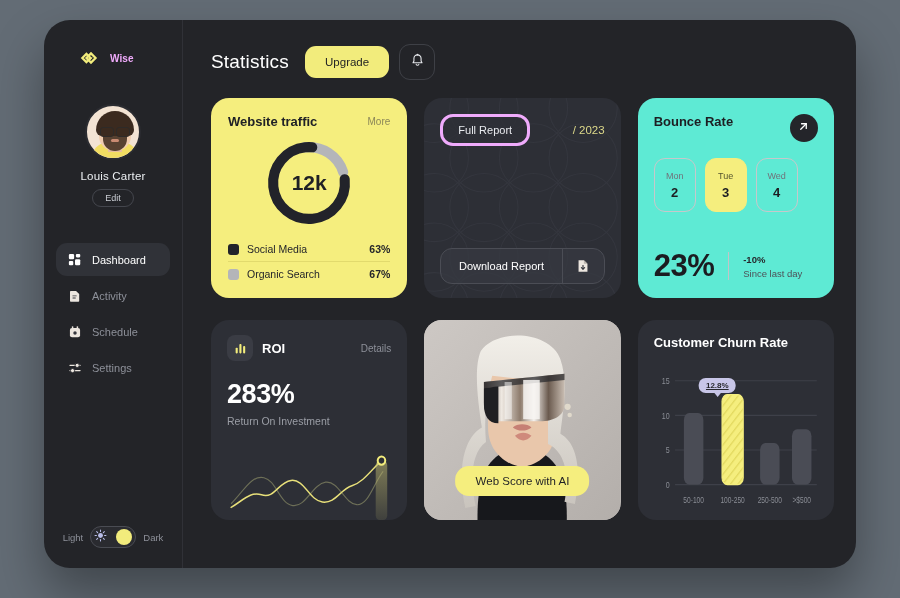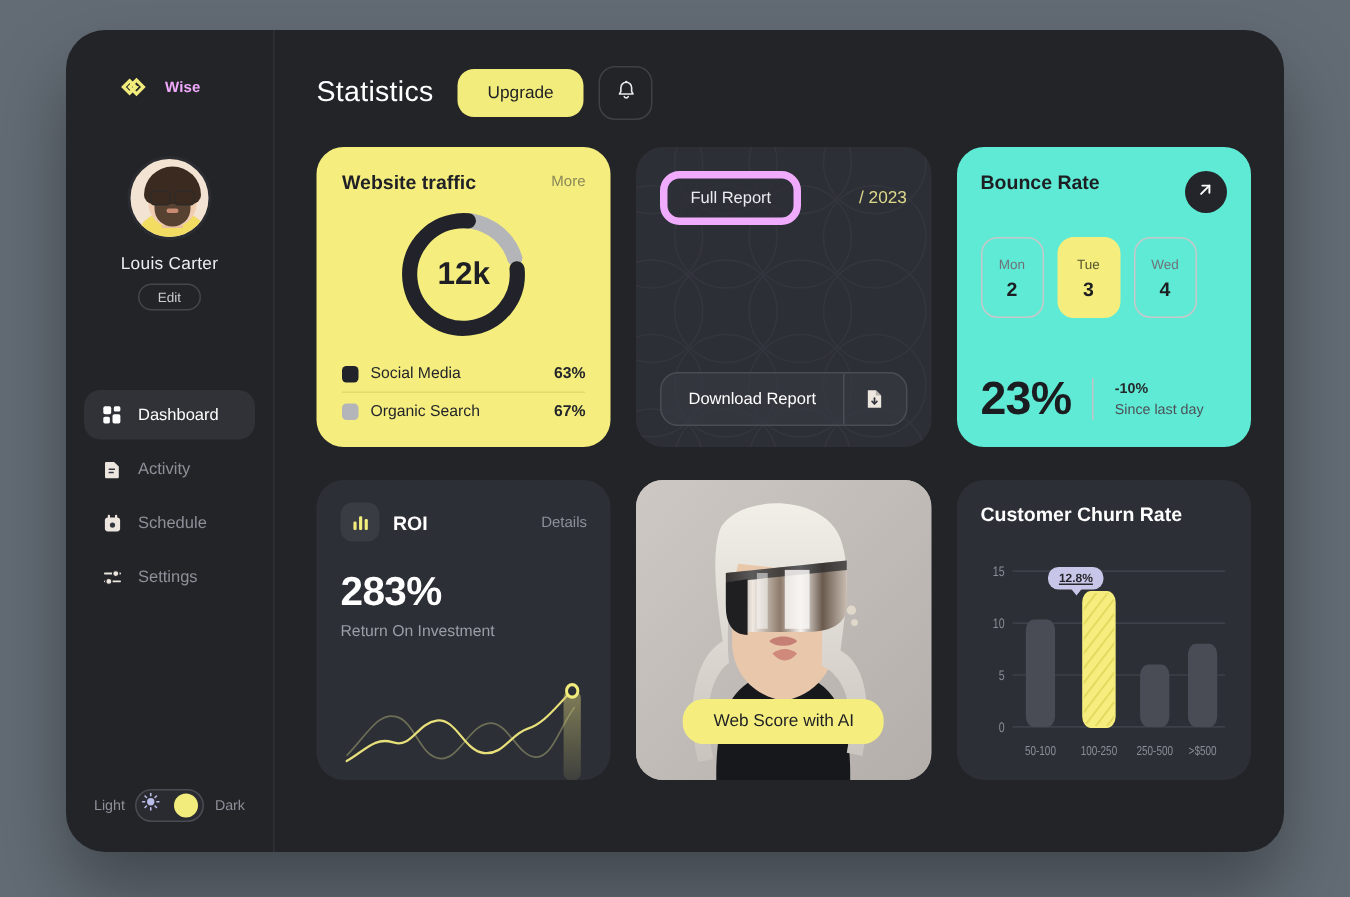--- a/index.html
+++ b/index.html
@@ -53,21 +53,21 @@
   .av-body { position:absolute; left:4px; bottom:-6px; width:48px; height:22px; background:#f2dd62; border-radius:18px 18px 0 0; }
   .av-neck { position:absolute; left:21px; bottom:6px; width:14px; height:10px; background:#e8bf9e; }
 
   .profile-name { color: #eceff2; font-size: 11.5px; margin-top: 10px; letter-spacing: .2px; }
   .edit-btn {
     margin-top: 7px; padding: 3px 12px;
     border: 1px solid #44464d; border-radius: 11px;
     color: #c9ccd2; font-size: 9px; background: transparent; cursor: pointer;
   }
 
-  .nav { margin-top: 37px; display: flex; flex-direction: column; gap: 3px; padding: 16px 12px; }
+  .nav { margin-top: 20px; display: flex; flex-direction: column; gap: 3px; padding: 16px 12px; }
   .nav-item {
     display: flex; align-items: center; gap: 10px;
     padding: 9px 11px; border-radius: 11px;
     color: #8d9099; font-size: 11px; cursor: pointer;
   }
   .nav-item.active { background: #303238; color: #fff; }
   .nav-ico { width: 15px; height: 15px; flex: 0 0 15px; display:flex; align-items:center; justify-content:center; }
 
   .theme {
     margin-top: auto; display: flex; align-items: center; justify-content: center;
@@ -127,21 +127,21 @@
   .legend-row + .legend-row { border-top: 1px solid #e2da6d; }
   .lg-sw { width: 11px; height: 11px; border-radius: 3px; margin-right: 8px; }
   .lg-name { color: #24252a; font-size: 10.5px; flex: 1; }
   .lg-val { color: #24252a; font-size: 10.5px; font-weight: bold; }
 
   
   .c-report { background: #2d2f36; padding: 16px 16px 14px; display: flex; flex-direction: column; }
   .pattern { position: absolute; inset: 0; opacity: .5; }
   .rep-top { display: flex; align-items: center; justify-content: space-between; position: relative; }
   .pill-outline {
-    border: 5px solid #f0abfc; border-radius: 13px;
+    border: 3px solid #f0abfc; border-radius: 13px;
     padding: 7px 15px; color: #e9ebef; font-size: 11px; background: rgba(45,47,54,.7); cursor: pointer;
   }
   .year { color: #ddd98a; font-size: 11.5px; }
   .dl {
     position: relative; margin-top: auto; display: flex; align-items: stretch;
     border: 1px solid #4b4d55; border-radius: 12px; overflow: hidden;
     background: rgba(55,57,65,.75); cursor: pointer;
   }
   .dl-txt { flex: 1; display: flex; align-items: center; justify-content: center; color: #fff; font-size: 11px; padding: 11px 8px; }
   .dl-ico { width: 42px; display: flex; align-items: center; justify-content: center; border-left: 1px solid #4b4d55; }

